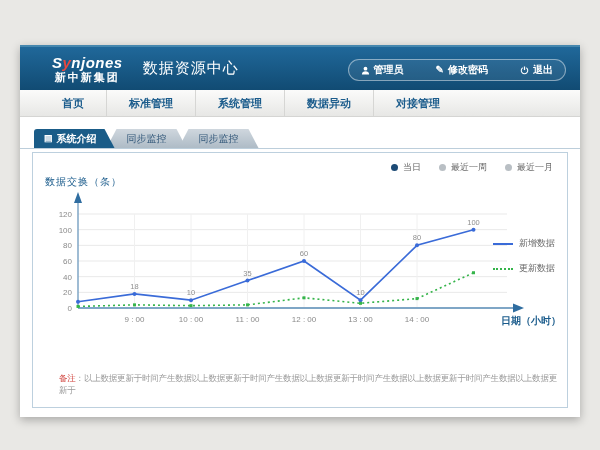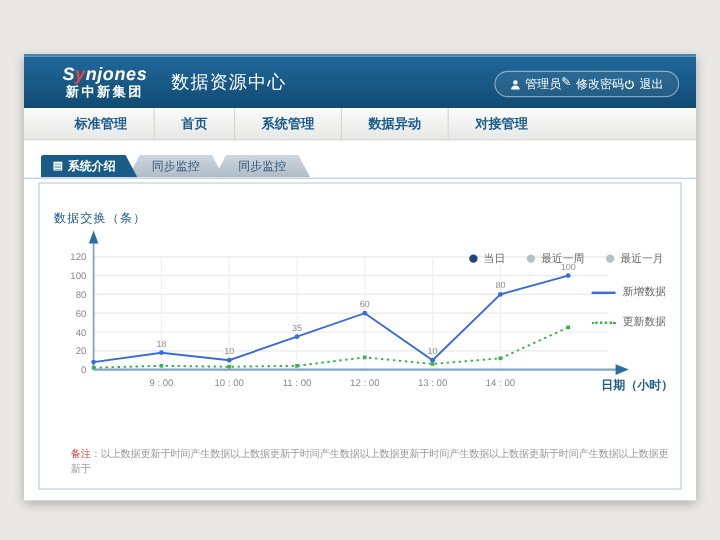--- a/index.html
+++ b/index.html
@@ -21,22 +21,23 @@
     display:flex;align-items:center;
   }
   .logo{margin-left:32px;text-align:center;line-height:1;}
   .logo-text{color:#fff;font-weight:bold;font-style:italic;font-size:15px;letter-spacing:.5px;}
   .logo-accent{color:#e8473f;}
   .logo-sub{color:#fff;font-weight:bold;font-size:11px;letter-spacing:2px;margin-top:2px;}
   .app-title{color:#fff;font-size:15px;margin-left:20px;letter-spacing:1px;}
   .user-actions{
     position:absolute;right:14px;top:12px;height:20px;
     border:1px solid rgba(255,255,255,.45);border-radius:11px;
-    display:flex;align-items:center;padding:0 12px;gap:0;
+    display:flex;align-items:center;padding:0 12px;gap:32px;
     background:rgba(255,255,255,.07);
+    font-weight:bold;
   }
   .user-action{display:flex;align-items:center;gap:4px;color:#fff;font-size:10px;cursor:pointer;white-space:nowrap;}
   .user-action svg{display:block;}
   .ua-glyph{font-size:10px;line-height:1;}
   
   .nav{
     height:26px;background:linear-gradient(#fbfbfa,#e7e7e5);
     border-bottom:1px solid #d5d5d3;
     display:flex;align-items:stretch;padding-left:20px;
   }
@@ -68,21 +69,21 @@
   .tab-icon{font-size:9px;line-height:1;}
   
   .main{padding:3px 12px 0;}
   .panel{
     position:relative;height:254px;background:#fff;
     border:1px solid #bdd0de;
   }
   .panel svg{position:absolute;left:0;top:0;}
   svg text{font-family:"Liberation Sans",sans-serif;}
   .ylabel{position:absolute;left:12px;top:22px;font-size:10px;color:#1b5c8c;letter-spacing:1px;}
-  .period-filter{position:absolute;top:8px;right:14px;display:flex;gap:18px;align-items:flex-start;margin-top:48px;}
+  .period-filter{position:absolute;top:8px;right:14px;display:flex;gap:18px;align-items:flex-start;}
   .period-option{display:flex;align-items:center;gap:5px;font-size:9px;color:#666;cursor:pointer;}
   .dot{width:7px;height:7px;border-radius:50%;background:#b9bfc4;}
   .dot.sel{background:#1c4a75;}
   .series-legend{position:absolute;top:84px;right:6px;width:74px;display:flex;flex-direction:column;gap:12px;align-items:center;}
   .legend-row{display:flex;align-items:center;gap:6px;font-size:9px;color:#666;cursor:pointer;}
   .legend-sample{width:20px;height:0;border-top-width:2px;}
   .legend-sample.solid{border-top-style:solid;}
   .legend-sample.dotted{border-top-style:dotted;}
   .note{position:absolute;left:26px;top:220px;right:8px;font-size:8.5px;color:#9a9a9a;letter-spacing:-.2px;}
   .note-prefix{color:#d0403a;}
@@ -114,22 +115,22 @@
           <svg width="9" height="9" viewBox="0 0 10 10">
             <path d="M5 0.5v4" stroke="#fff" stroke-width="1.4" fill="none"></path>
             <path d="M3 2a3.6 3.6 0 1 0 4 0" stroke="#fff" stroke-width="1.2" fill="none"></path>
           </svg>
           <span>退出</span>
         </div>
       </div>
   </header>
 
   <nav class="nav" id="main-nav">
+      <div class="nav-item">首页</div>
       <div class="nav-item">标准管理</div>
-      <div class="nav-item">首页</div>
       <div class="nav-item">系统管理</div>
       <div class="nav-item">数据异动</div>
       <div class="nav-item">对接管理</div>
     </nav>
 
   <div class="tab-row" id="tab-bar">
       <div class="tab active">
         <span class="tab-icon">▤</span>
         <span>系统介绍</span>
       </div>

